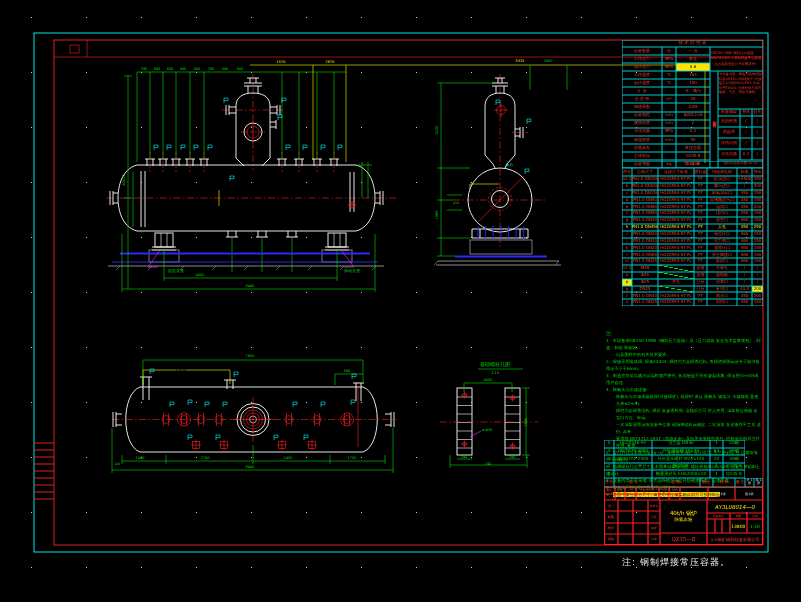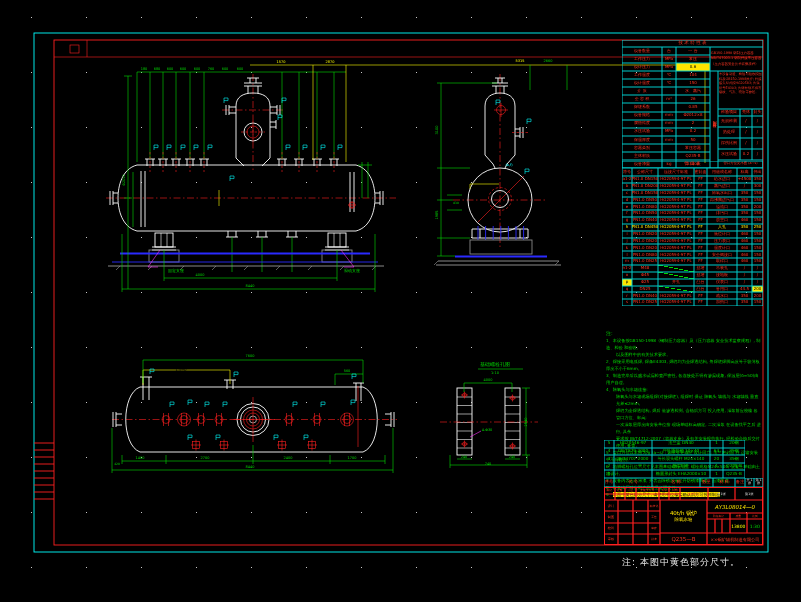--- a/index.html
+++ b/index.html
@@ -787,15 +787,15 @@
           <div class="rcell" style="flex: 1 1 0%;"></div>
           <div class="rcell" style="flex: 1 1 0%;"></div>
           <div class="rcell" style="flex: 1 1 0%;"></div>
         </div>
         <div class="rcell yel" style="flex: 1 1 0%; font-size: 4.5px;">13800</div>
         <div class="rcell grn" style="flex: 1 1 0%; font-size: 4.5px;">1:30</div>
       </div>
       <div class="rcell" style="position: absolute; left: 103px; top: 46px; width: 56px; height: 12px; font-size: 4.2px; color: rgb(255, 53, 34);">××锅炉辅机制造有限公司</div>
     </div>
 
-<div id="confirm-note" class="ov" style="left:622px;top:556px;">注: 本图中黄色部分尺寸。</div>
+<div id="confirm-note" class="ov" style="left:622px;top:556px;">注: 钢制焊接常压容器。</div>
 
 </div>
 
 </body></html>

